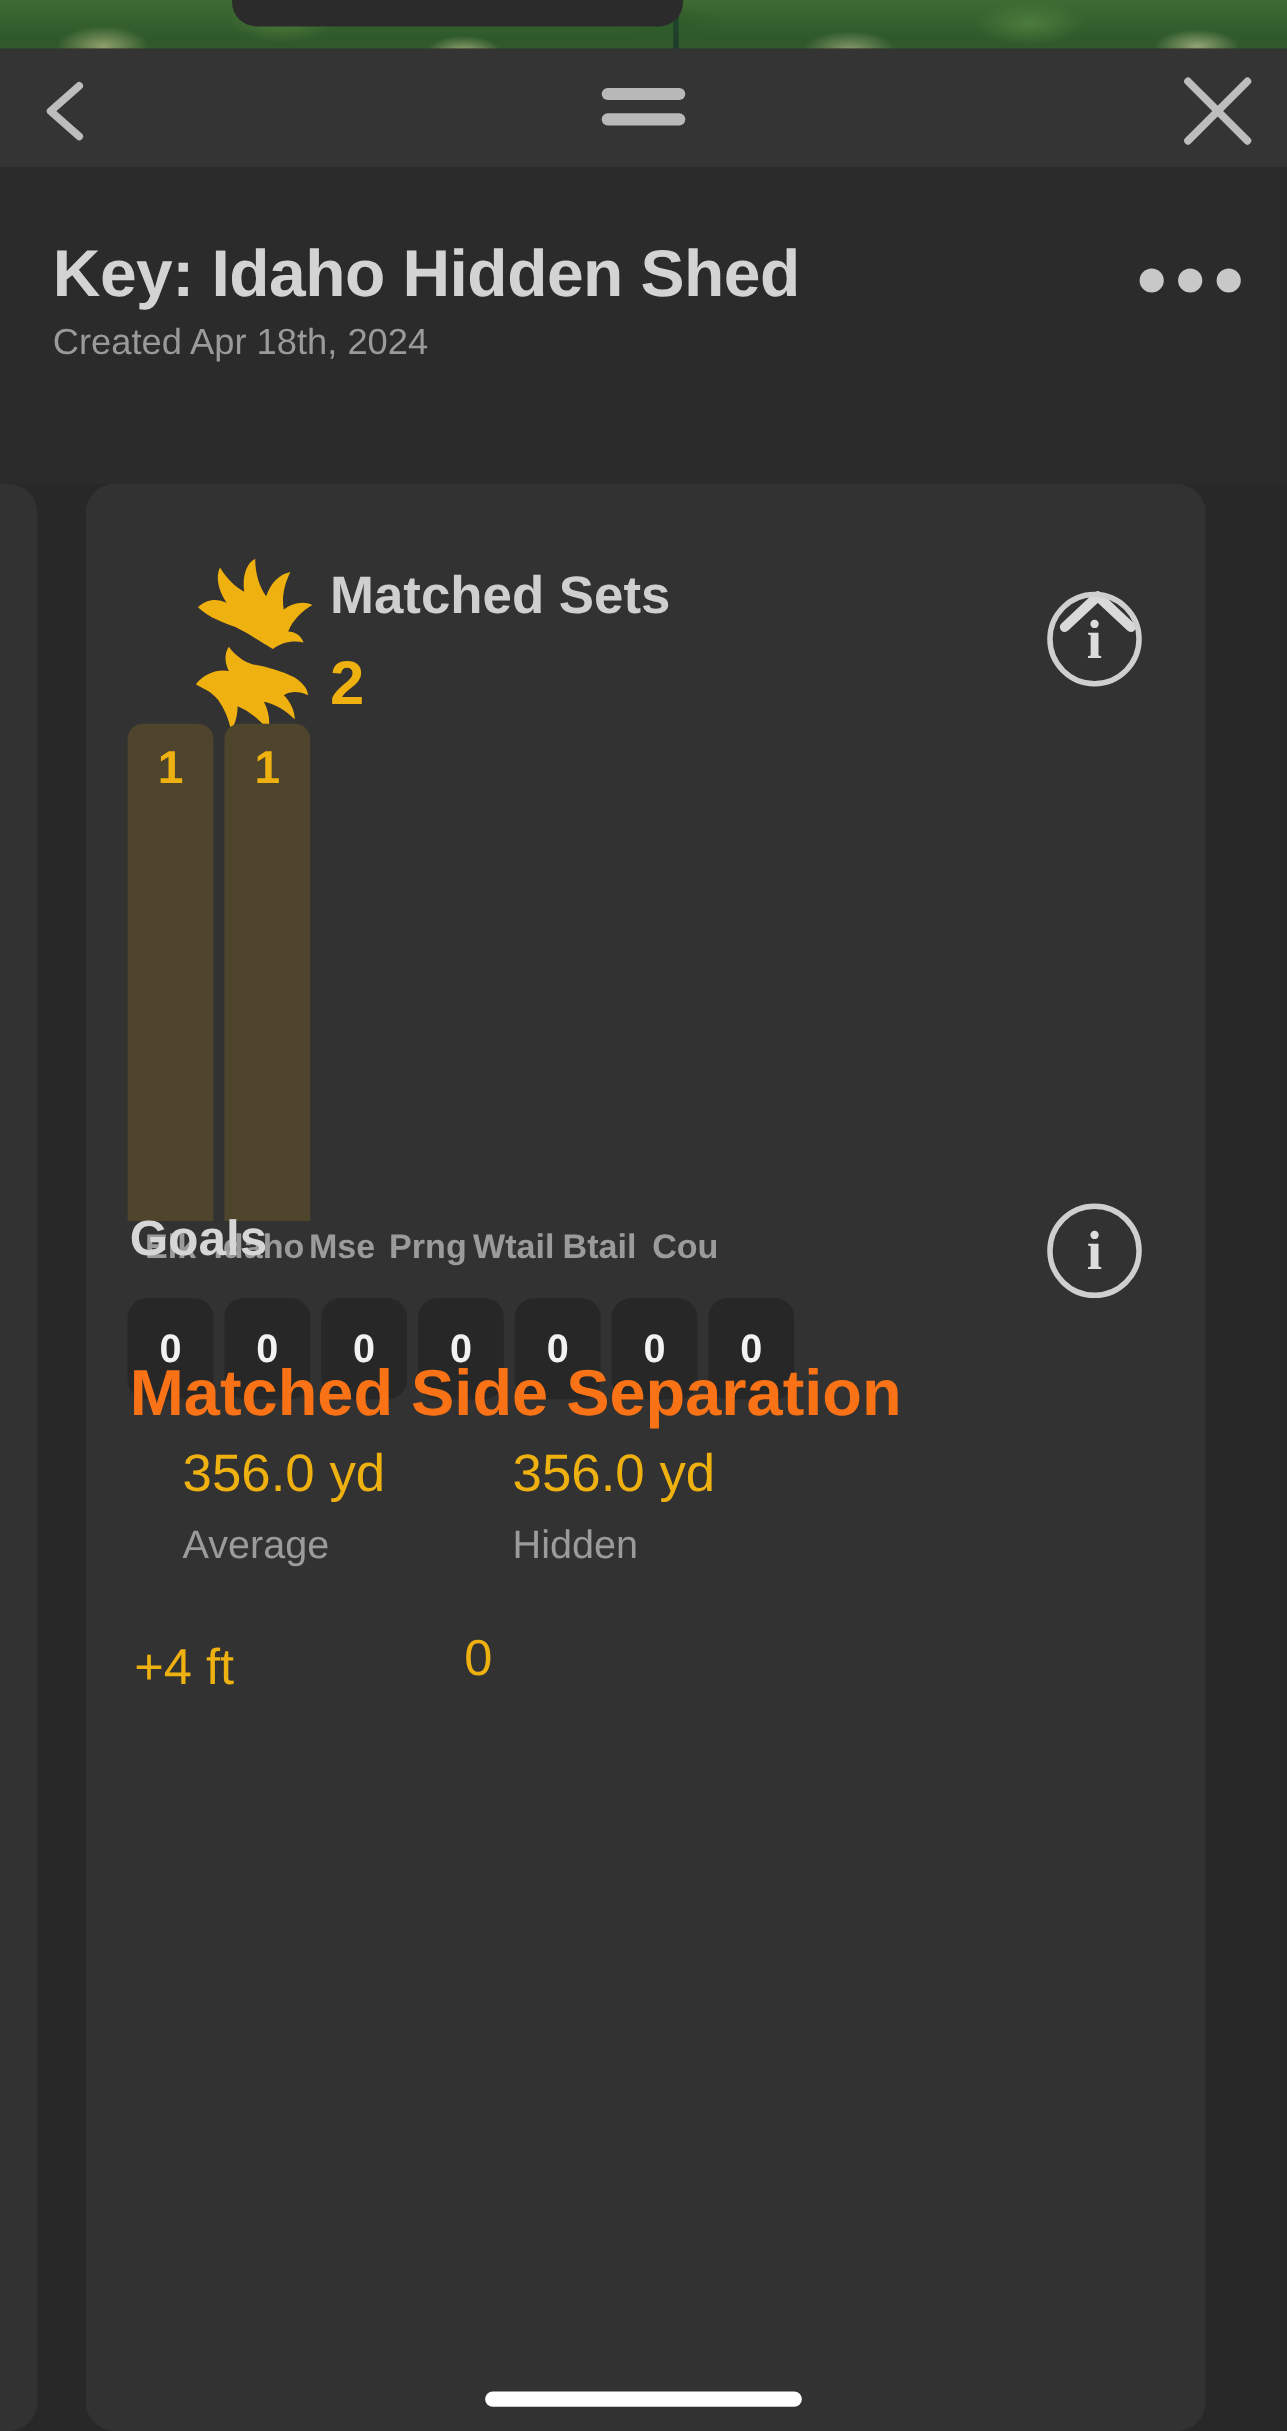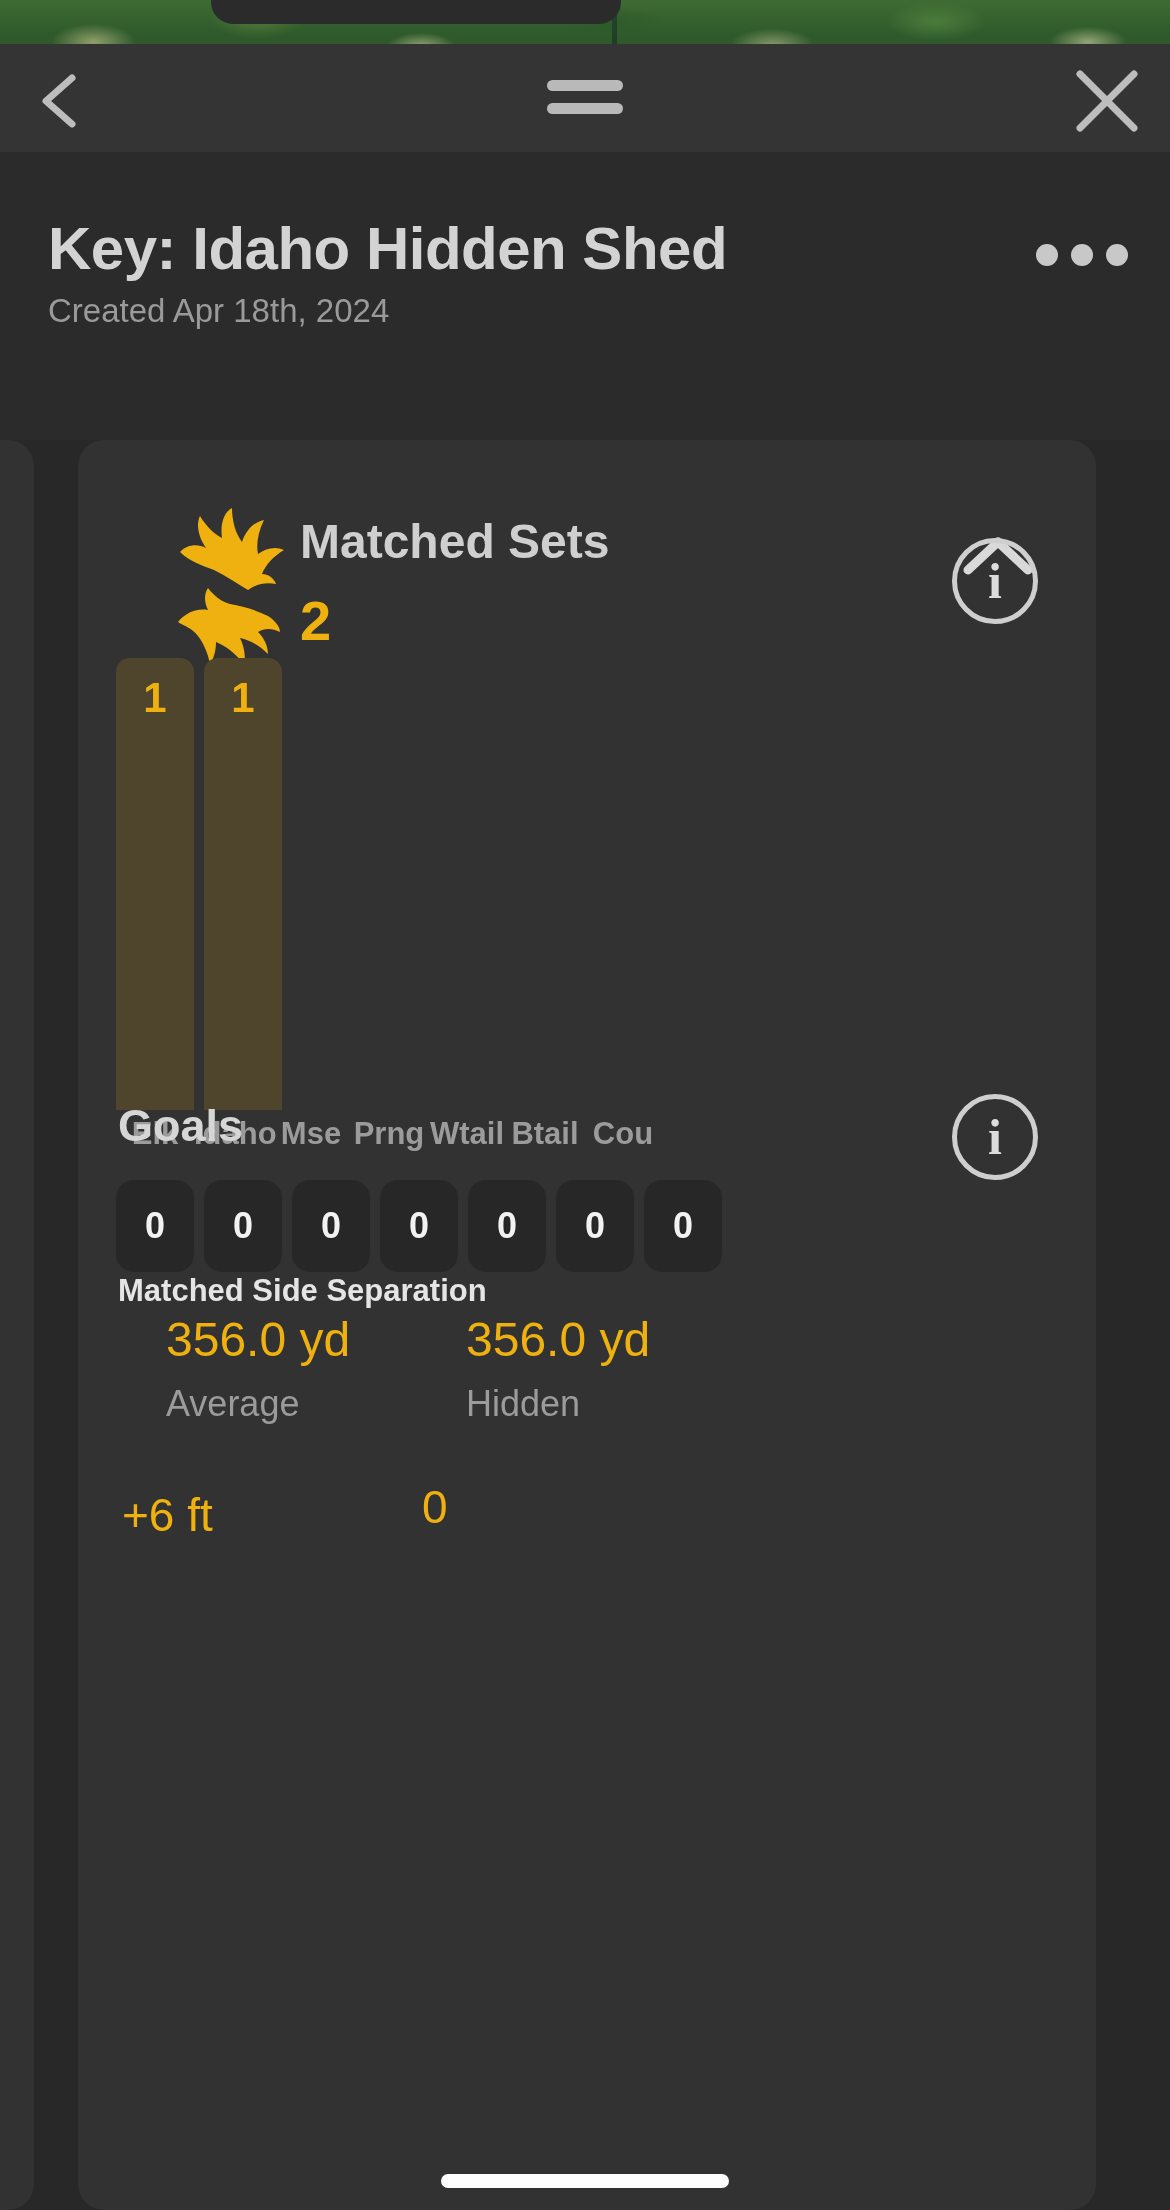--- a/index.html
+++ b/index.html
@@ -138,21 +138,21 @@
   }
 
   
   .goals-title {
     position: absolute; left: 40px; top: 660px;
     font-size: 45px; font-weight: bold; color: #d6d6d6;
   }
 
   .sep-title {
     position: absolute; left: 40px; top: 792px;
-    font-size: 31px; font-weight: bold; color: #e5e5e5; margin-top: 41px;
+    font-size: 59px; font-weight: bold; color: #f97316;
   }
   .stat { position: absolute; margin-left: 48px; }
   .stat .sv { font-size: 48px; color: #efb10f; white-space: nowrap; }
   .stat .sl { margin-top: 16px; font-size: 36px; color: #9b9b9b; }
   .stat-avg { left: 40px; top: 872px; }
   .stat-med { left: 340px; top: 872px; }
 
   .stat-bottom {
     position: absolute; left: 44px; top: 1048px;
     font-size: 46px; color: #efb10f;
@@ -304,20 +304,20 @@
 
       <div class="stat stat-avg">
         <div class="sv">356.0 yd</div>
         <div class="sl">Average</div>
       </div>
       <div class="stat stat-med">
         <div class="sv">356.0 yd</div>
         <div class="sl">Hidden</div>
       </div>
 
-      <div class="stat-bottom">+6 ft</div>
+      <div class="stat-bottom">+4 ft</div>
       <div class="stat-bottom2">0</div>
 
     </div>
   </div>
 
   <div class="home-ind"></div>
 </div>
 
 </body></html>

